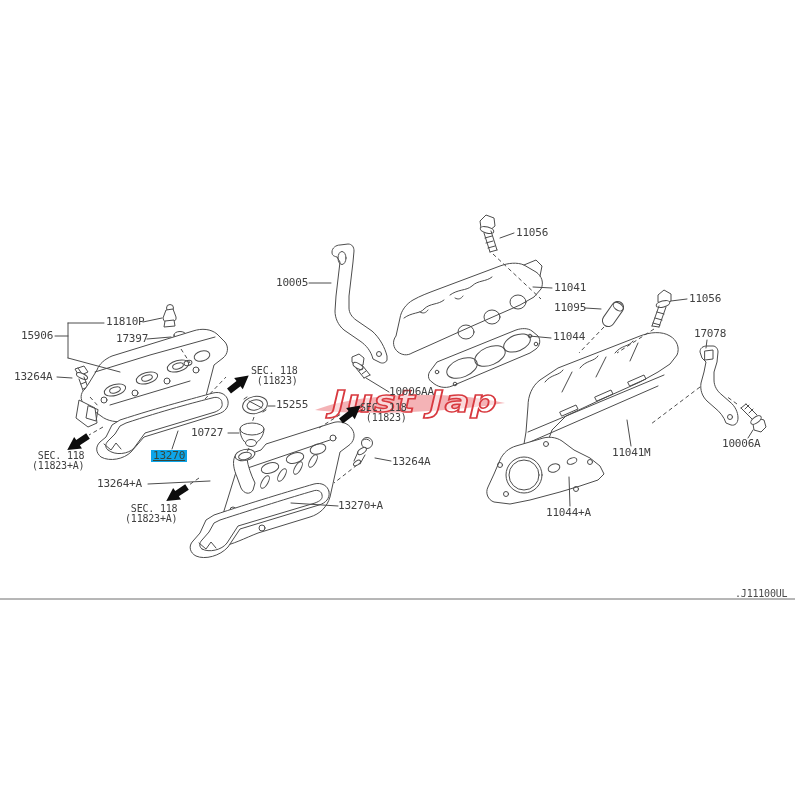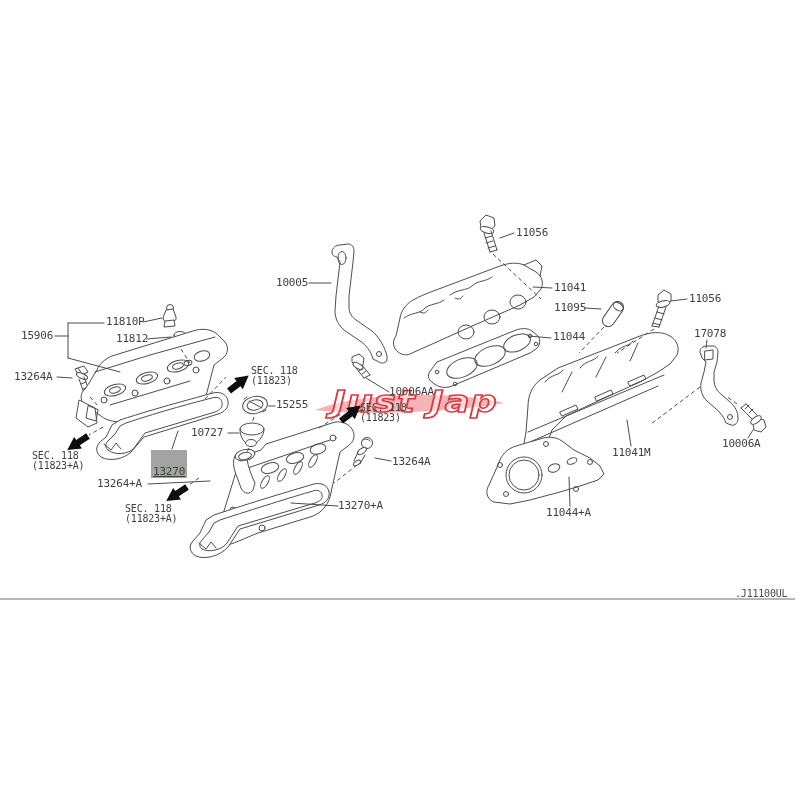--- a/index.html
+++ b/index.html
@@ -6,22 +6,22 @@
   #stage{position:relative;width:800px;height:800px;background:#ffffff;overflow:hidden;
          font-family:"DejaVu Sans Mono", monospace;}
   #art{position:absolute;left:0;top:0;}
   svg .ln{stroke:#4d4d4d;fill:none;stroke-width:1;stroke-linecap:round;stroke-linejoin:round;}
   svg .fw{stroke:#4d4d4d;fill:#ffffff;stroke-width:1;stroke-linejoin:round;}
   svg .dash{stroke:#4d4d4d;fill:none;stroke-width:1;stroke-dasharray:4 3;}
   svg .arrow{fill:#0d0d0d;stroke:none;}
   .lbl{position:absolute;font-size:11px;line-height:11px;color:#414141;
        white-space:nowrap;letter-spacing:-0.2px;}
   .sec{font-size:10px;line-height:9.5px;}
-  .sec span{display:block;}
-  .hl{background:#a3a3a3;color:#37473a;padding:16px 2px 1px 2px;text-decoration:underline;}
+  .sec span{display:block;text-align:right;}
+  .hl{background:#0ea5e9;color:#37473a;padding:0 2px 1px 2px;text-decoration:underline;}
   .code{font-size:10px;color:#4a4a4a;}
 </style>
 </head>
 <body>
 
 <div id="stage">
 
 <svg id="art" width="800" height="800" viewBox="0 0 800 800">
 
   <g>
@@ -303,21 +303,21 @@
 
   <div class="lbl" style="left:516px;top:227px">11056</div>
   <div class="lbl" style="left:276px;top:277px">10005</div>
   <div class="lbl" style="left:554px;top:282px">11041</div>
   <div class="lbl" style="left:554px;top:302px">11095</div>
   <div class="lbl" style="left:689px;top:293px">11056</div>
   <div class="lbl" style="left:553px;top:331px">11044</div>
   <div class="lbl" style="left:694px;top:328px">17078</div>
   <div class="lbl" style="left:106px;top:316px">11810P</div>
   <div class="lbl" style="left:21px;top:330px">15906</div>
-  <div class="lbl" style="left:116px;top:333px">11812</div>
+  <div class="lbl" style="left:116px;top:333px">17397</div>
   <div class="lbl" style="left:14px;top:371px">13264A</div>
   <div class="lbl" style="left:389px;top:386px">10006AA</div>
   <div class="lbl" style="left:276px;top:399px">15255</div>
   <div class="lbl" style="left:191px;top:427px">10727</div>
   <div class="lbl hl" style="left:151px;top:450px">13270</div>
   <div class="lbl" style="left:392px;top:456px">13264A</div>
   <div class="lbl" style="left:97px;top:478px">13264+A</div>
   <div class="lbl" style="left:612px;top:447px">11041M</div>
   <div class="lbl" style="left:722px;top:438px">10006A</div>
   <div class="lbl" style="left:338px;top:500px">13270+A</div>

